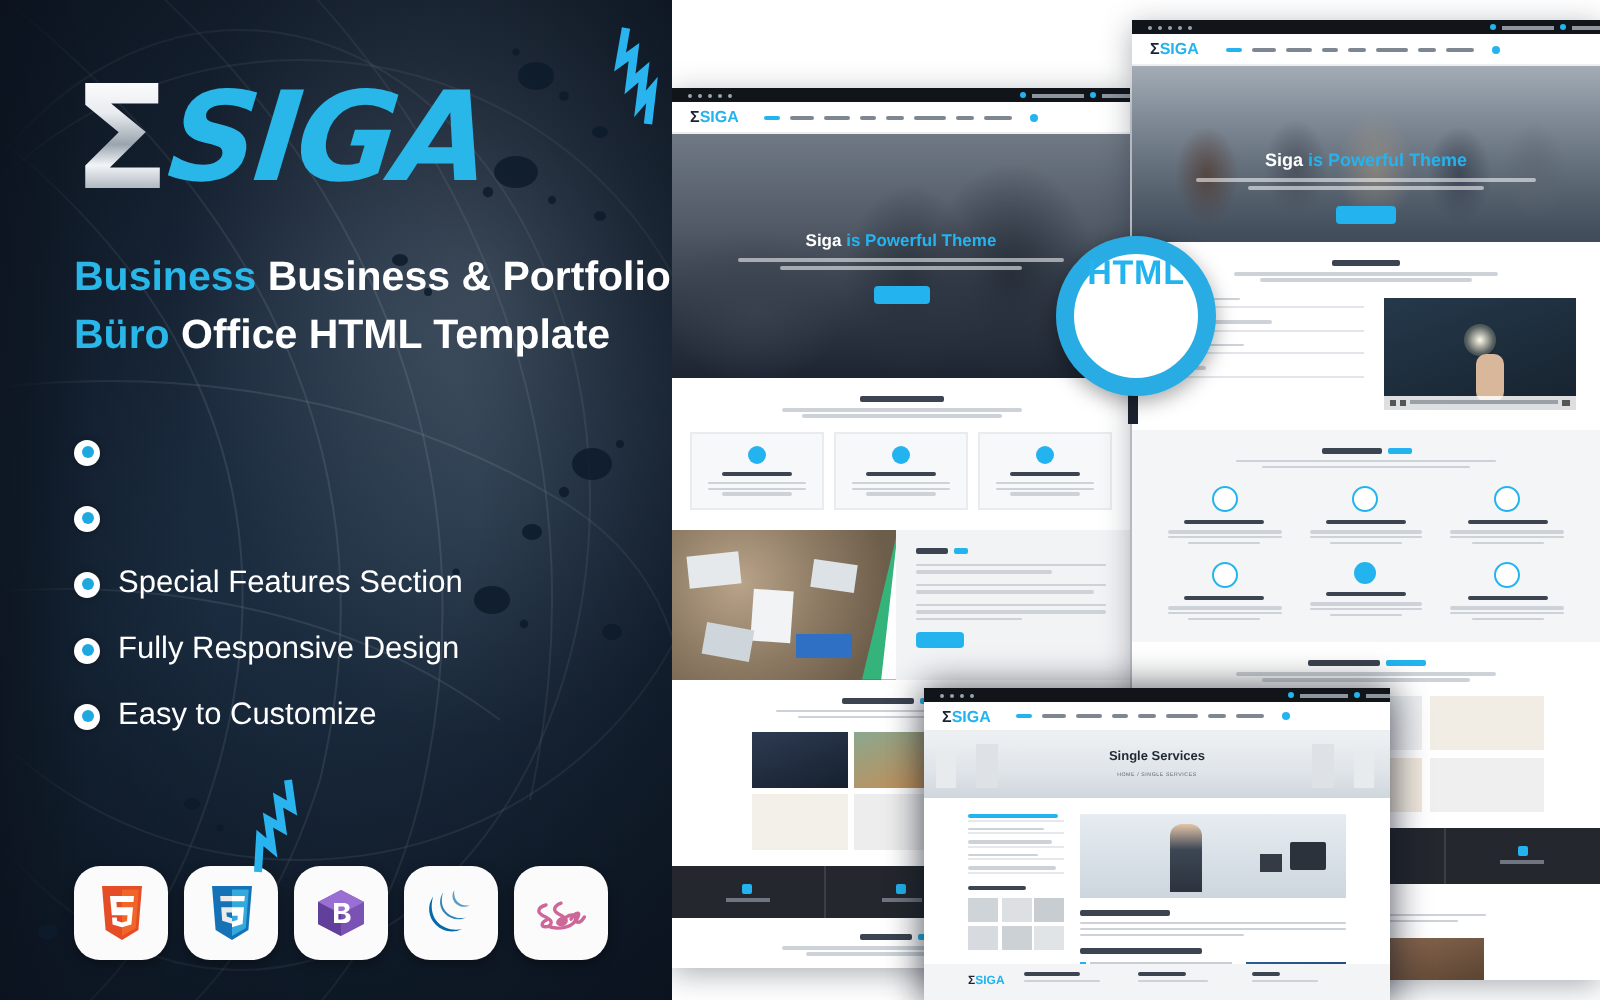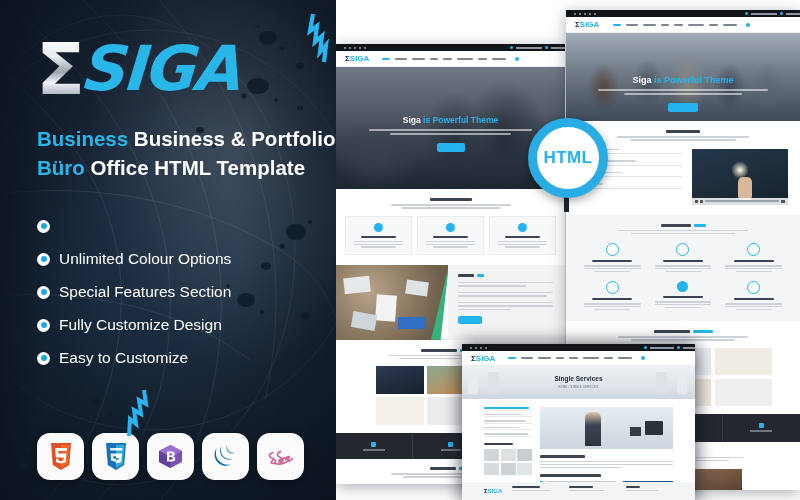--- a/index.html
+++ b/index.html
@@ -48,21 +48,21 @@
   .tech{width:47px;height:47px;border-radius:13px;background:#fbfbfb;
         display:flex;align-items:center;justify-content:center;box-shadow:0 2px 6px rgba(0,0,0,.35);}
   .tech svg{display:block;}
 
   .bolt{position:absolute;}
   .bolt svg{display:block;}
 
   
   .htmlbadge{position:absolute;left:528px;top:118px;width:80px;height:80px;border-radius:50%;
      background:#ffffff;border:9px solid #29ace4;box-sizing:border-box;
-     display:flex;align-items:center;justify-content:center;
+     display:flex;justify-content:center;
      box-shadow:0 3px 10px rgba(0,0,0,.35);z-index:40;}
   .htmlbadge span{font-size:17px;font-weight:bold;color:#23b4ef;letter-spacing:.4px;}
   .badgestem{position:absolute;left:564px;top:190px;width:5px;height:22px;background:#1b2330;z-index:39;}
 
   
   .mock{position:absolute;background:#fff;box-shadow:0 3px 14px rgba(15,25,40,.35);overflow:hidden;}
   .topbar{background:#111418;width:100%;display:flex;align-items:center;justify-content:space-between;}
   .topbar .tb-l,.topbar .tb-r{display:flex;gap:3px;align-items:center;}
   .tbdot{background:#9aa3ad;border-radius:50%;}
   .navbar{background:#fff;width:100%;display:flex;align-items:center;border-bottom:1px solid #eee;}
@@ -637,33 +637,32 @@
     <div class="features">
       <div class="feat">
         <span class="dot">
             <i></i>
           </span>
       </div>
       <div class="feat">
         <span class="dot">
             <i></i>
           </span>
-        <span>Unlimited Colour Options</span>
       </div>
       <div class="feat">
         <span class="dot">
             <i></i>
           </span>
         <span>Special Features Section</span>
       </div>
       <div class="feat">
         <span class="dot">
             <i></i>
           </span>
-        <span>Fully Customize Design</span>
+        <span>Fully Responsive Design</span>
       </div>
       <div class="feat">
         <span class="dot">
             <i></i>
           </span>
         <span>Easy to Customize</span>
       </div>
     </div>
 
     <div class="techrow">

